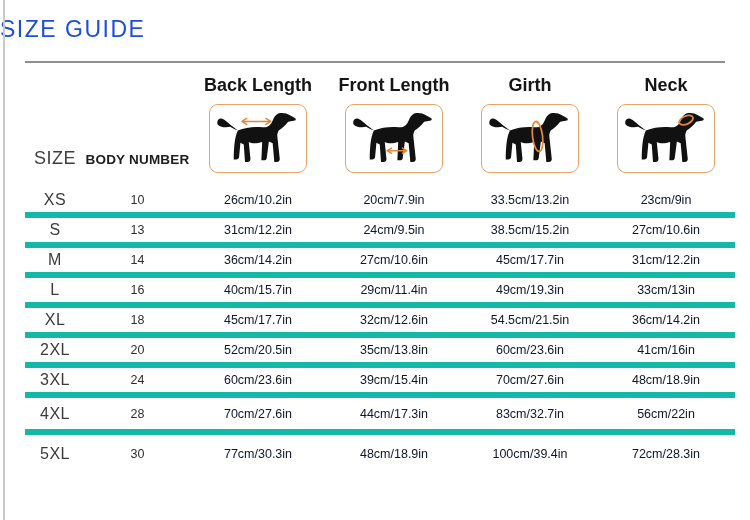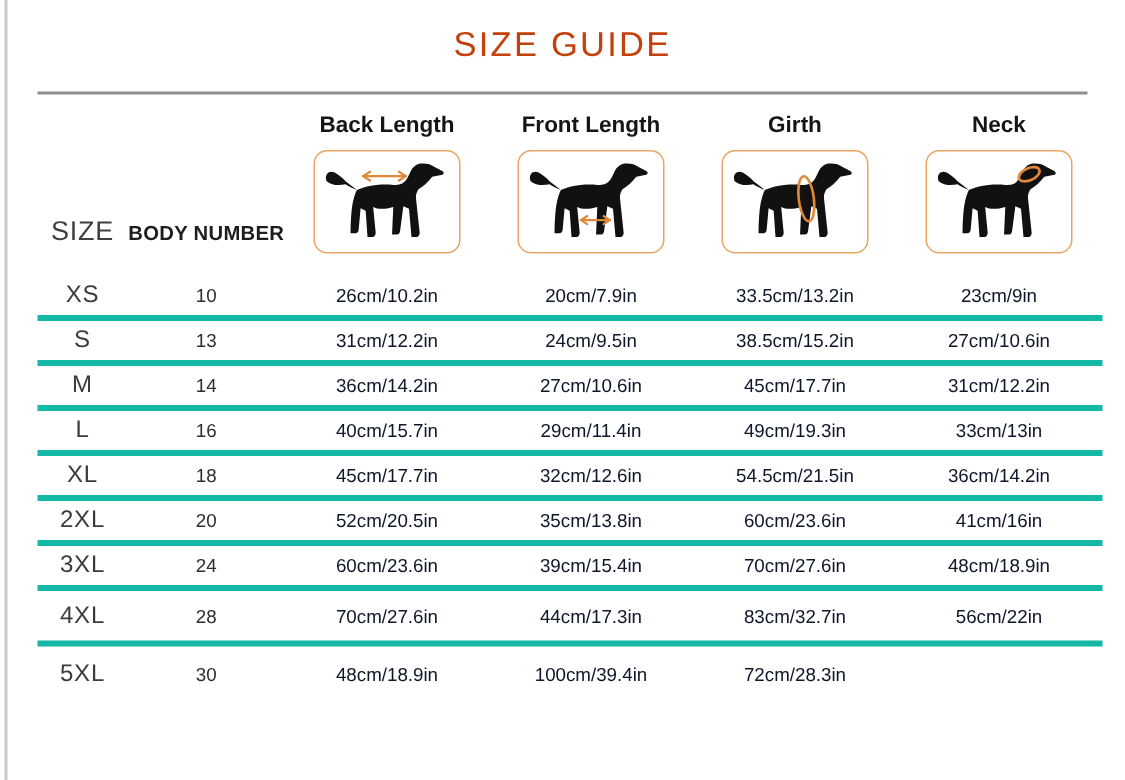--- a/index.html
+++ b/index.html
@@ -10,35 +10,35 @@
     position: relative;
     overflow: hidden;
     color: #383838;
   }
   .left-edge {
     position: absolute; left: 3px; top: 0; bottom: 0;
     width: 2px; background: #c9c9c9;
   }
   .page { padding-top: 16px; }
   .title {
-    margin: 0; text-align: center;
+    margin: 0; 
     font-size: 23px; font-weight: 300; letter-spacing: 1.5px;
-    color: #c2410c;
+    color: #1d4ed8;
   }
   .rule { height: 2px; background: #8f8f8f; margin: 18px 25px 0 25px; }
 
   .table { margin: 0 15px 0 25px; }
   .hrow, .irow, .trow { display: flex; }
   .cell { text-align: center; }
   .col-size { width: 60px; }
   .col-body { width: 105px; }
   .col-m    { width: 136px; }
 
   .hrow { margin-top: 12px; align-items: center; }
-  .mhead { font-weight: bold; font-size: 15px; color: #151515; }
+  .mhead { font-weight: bold; font-size: 18px; color: #151515; }
 
   .irow { margin-top: 7px; height: 71px; }
   .size-head {
     font-size: 18px; color: #3f3f3f; letter-spacing: 0.5px;
     align-self: flex-end; padding-bottom: 5px; margin-top: 12px;
   }
   .body-head {
     font-size: 13.5px; font-weight: bold; color: #1d1d1d;
     align-self: flex-end; padding-bottom: 7px; letter-spacing: 0.2px;
   }
@@ -46,21 +46,21 @@
   .icon-box {
     width: 98px; height: 69px; box-sizing: border-box;
     border: 1.6px solid #eaa463; border-radius: 9px;
     display: flex; align-items: center; justify-content: center;
     background: #ffffff;
   }
 
   .rows { margin-top: 14px; }
   .trow {
     align-items: center; height: 30px; box-sizing: border-box;
-    border-bottom: 4px solid #14b8a6;
+    border-bottom: 6px solid #14b8a6;
   }
   .trow:nth-child(n+8) { height: 37px; }
   .trow:last-child { border-bottom: none; }
   .size-val { font-size: 16px; color: #3b3b3b; letter-spacing: 0.5px; }
   .num-val  { font-size: 12.5px; color: #2f2f2f; }
   .meas-val { font-size: 12.5px; color: #0f172a; }
 
   .defs-holder { position: absolute; width: 0; height: 0; overflow: hidden; }
 </style>
 </head>
@@ -207,19 +207,20 @@
     <div class="cell col-body num-val">28</div>
     <div class="cell col-m meas-val">70cm/27.6in</div>
     <div class="cell col-m meas-val">44cm/17.3in</div>
     <div class="cell col-m meas-val">83cm/32.7in</div>
     <div class="cell col-m meas-val">56cm/22in</div>
   </div>
 
   <div class="trow">
     <div class="cell col-size size-val">5XL</div>
     <div class="cell col-body num-val">30</div>
+    <div class="cell col-m meas-val">77cm/30.3in</div>
     <div class="cell col-m meas-val">48cm/18.9in</div>
     <div class="cell col-m meas-val">100cm/39.4in</div>
     <div class="cell col-m meas-val">72cm/28.3in</div>
   </div>
 </div>
   </section>
 </main>
 
 </body></html>

